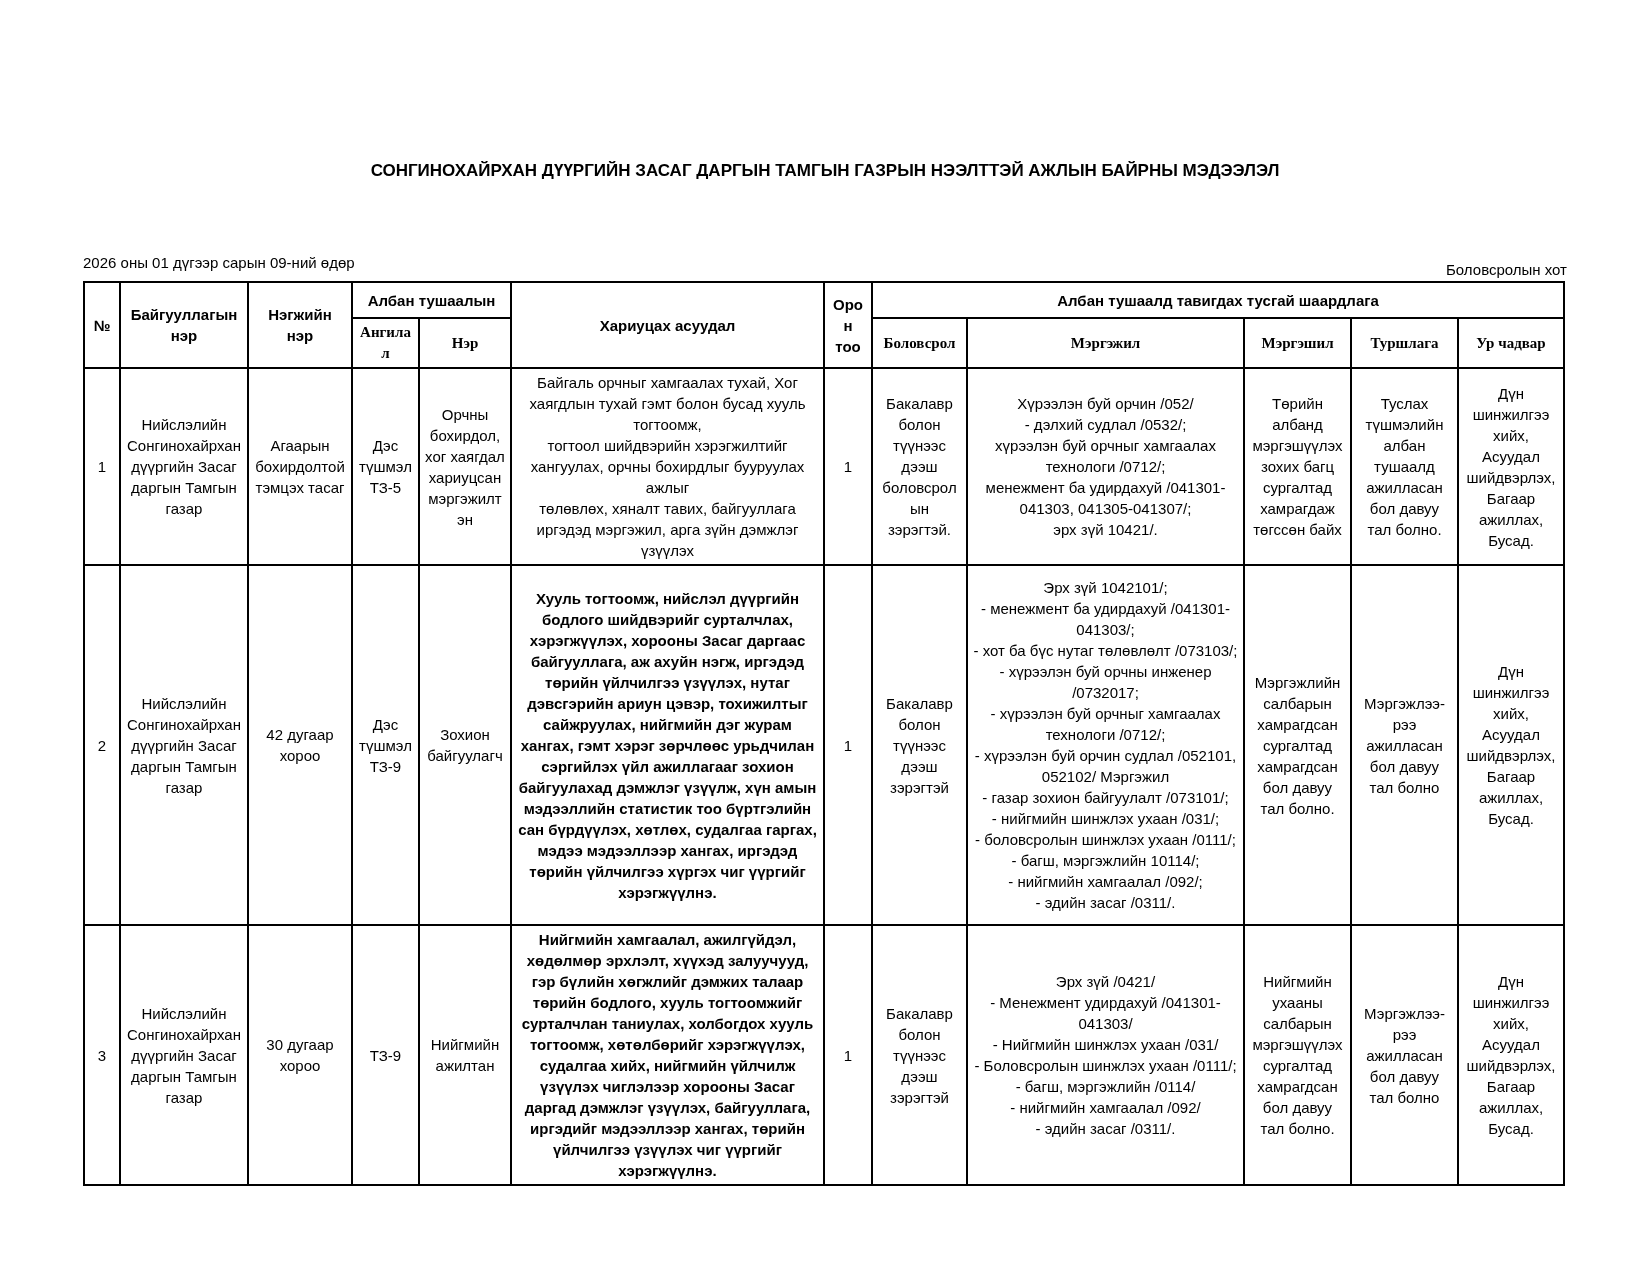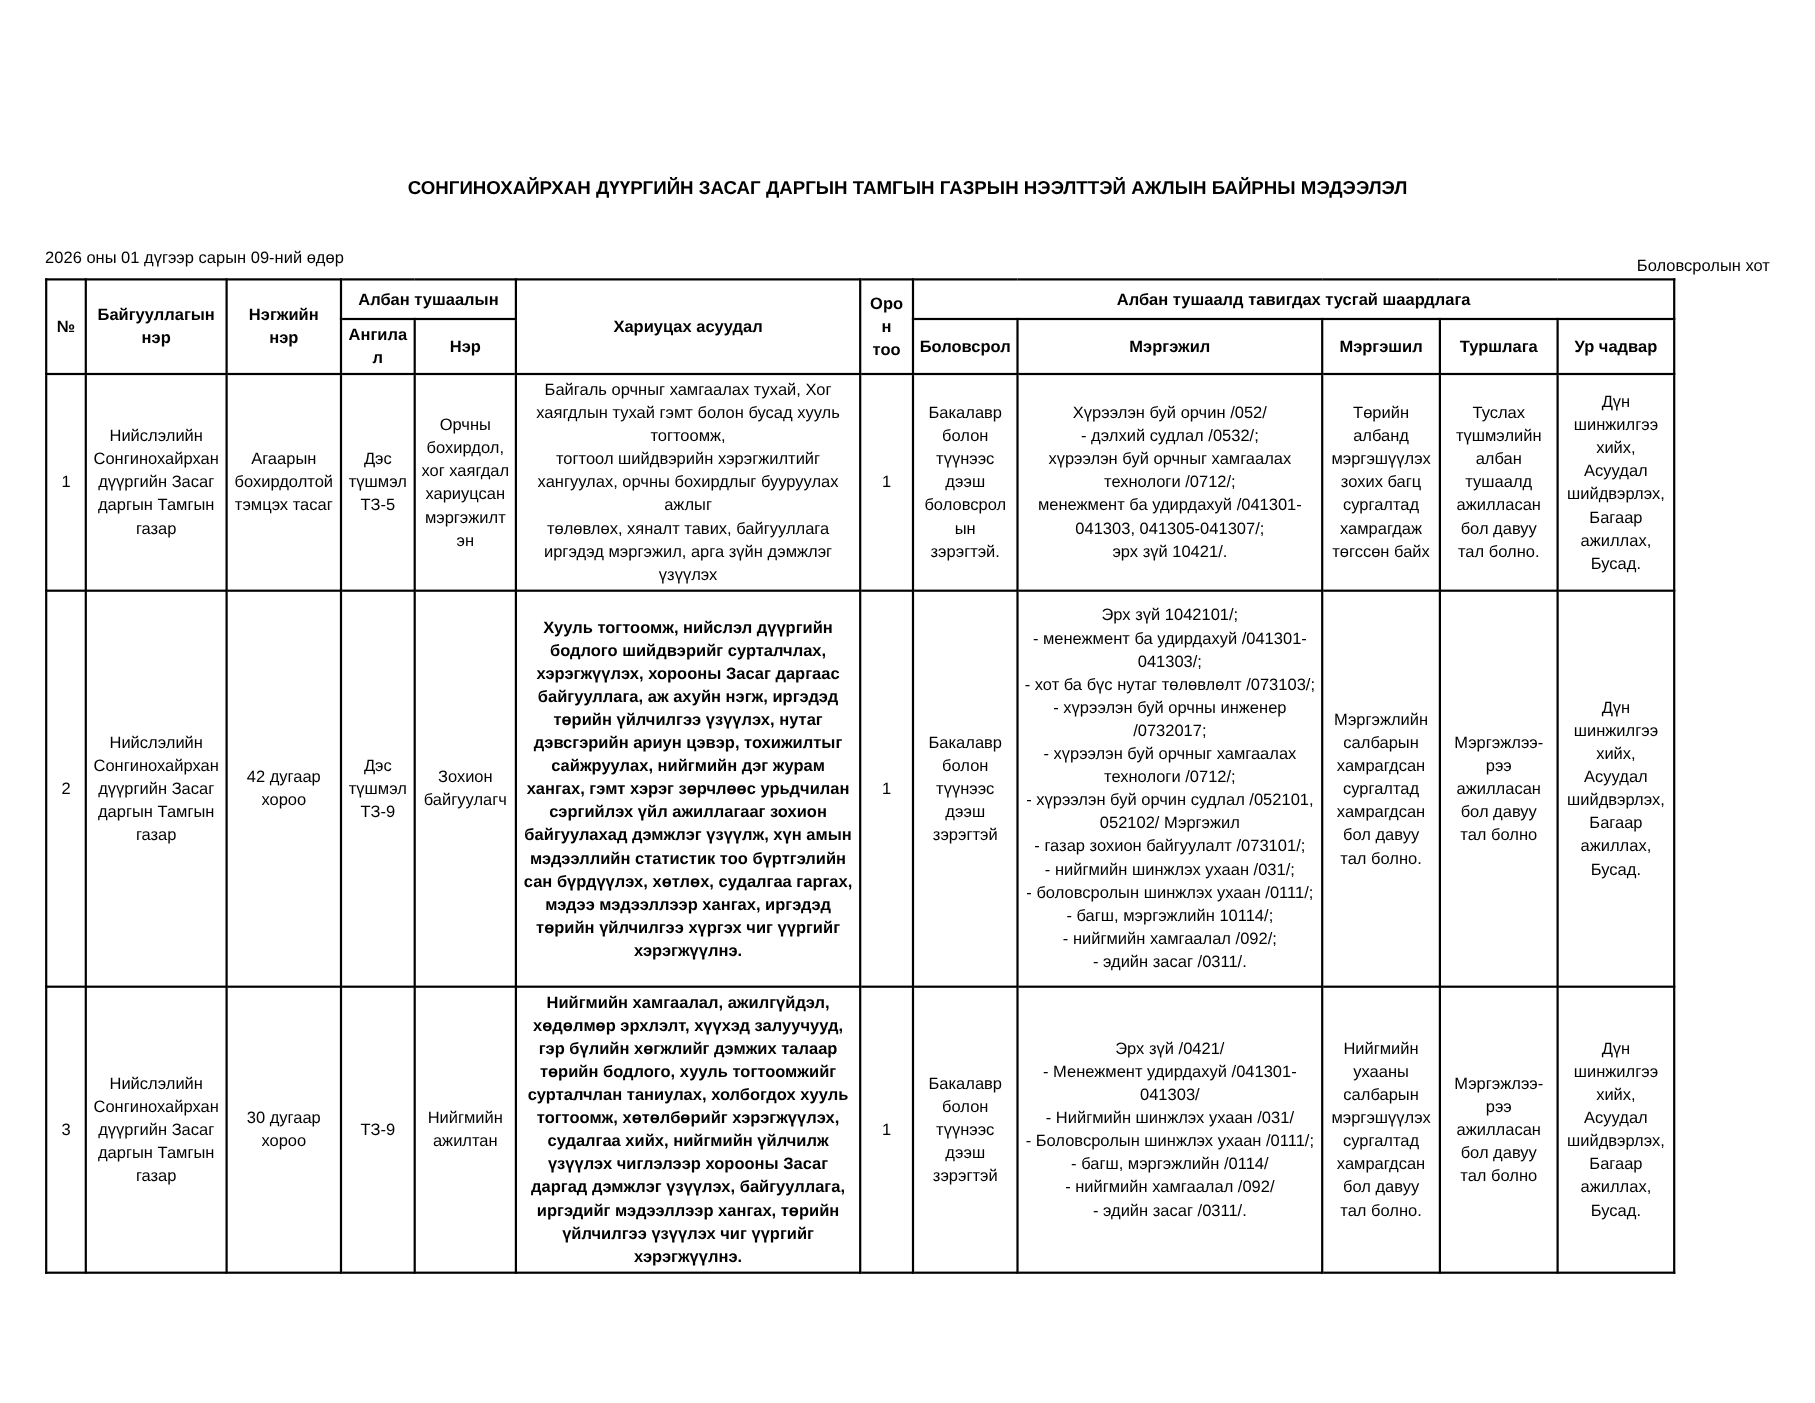--- a/index.html
+++ b/index.html
@@ -8,36 +8,36 @@
     background: #ffffff;
   }
   body {
     width: 1650px;
     height: 1275px;
     overflow: hidden;
     font-family: "Liberation Sans", sans-serif;
     color: #000000;
   }
   .page {
-    padding: 0 41px;
+    padding: 0 83px;
     box-sizing: border-box;
     width: 1650px;
   }
   .doc-title {
     margin: 160px 0 0 0;
     text-align: center;
     font-size: 17px;
     font-weight: bold;
     line-height: 1.3;
   }
   .meta-row {
     display: flex;
     justify-content: space-between;
     align-items: flex-end;
-    margin-top: 44px;
+    margin-top: 72px;
     margin-bottom: 3px;
     font-size: 15px;
   }
   .meta-row .date { margin-bottom: 7px; }
   .meta-row .city { margin-bottom: 0; }
   table.vacancy {
     border-collapse: collapse;
     table-layout: fixed;
     width: 1480px;
     font-size: 15px;
@@ -55,21 +55,21 @@
   table.vacancy th {
     font-weight: bold;
   }
   th.left { text-align: left; margin-left: 40px; }
   td.justify {
     text-align: justify;
     padding: 3px 7px;
     font-weight: bold;
   }
   tr.hdr-top  { height: 36px; }
-  tr.hdr-sub  { height: 45px; }
+  tr.hdr-sub  { height: 45px; font-family: Liberation Serif, serif; }
   tr.row-1 { height: 183px; }
   tr.row-2 { height: 360px; }
   tr.row-3 { height: 228px; }
 </style>
 </head>
 <body>
 
 <div class="page">
 
   <h1 class="doc-title">СОНГИНОХАЙРХАН ДҮҮРГИЙН ЗАСАГ ДАРГЫН ТАМГЫН ГАЗРЫН НЭЭЛТТЭЙ АЖЛЫН БАЙРНЫ МЭДЭЭЛЭЛ</h1>

